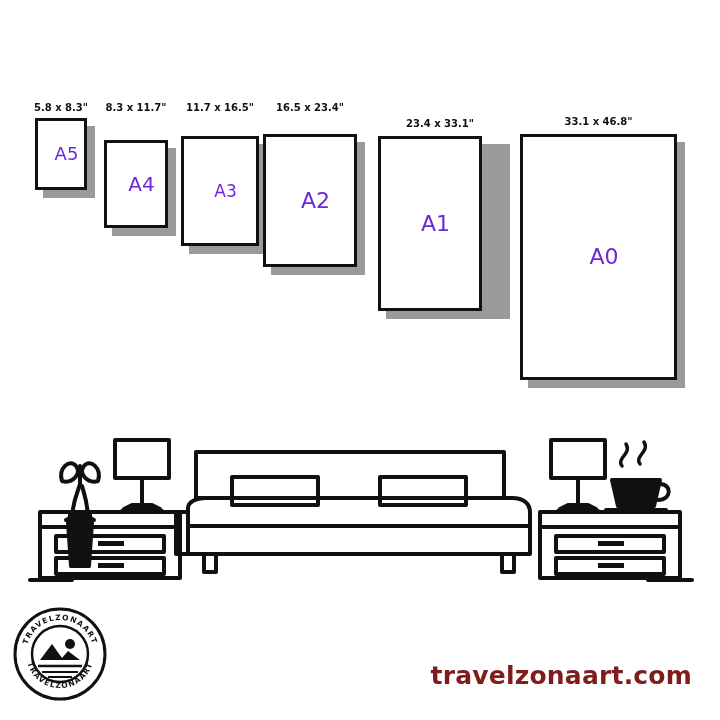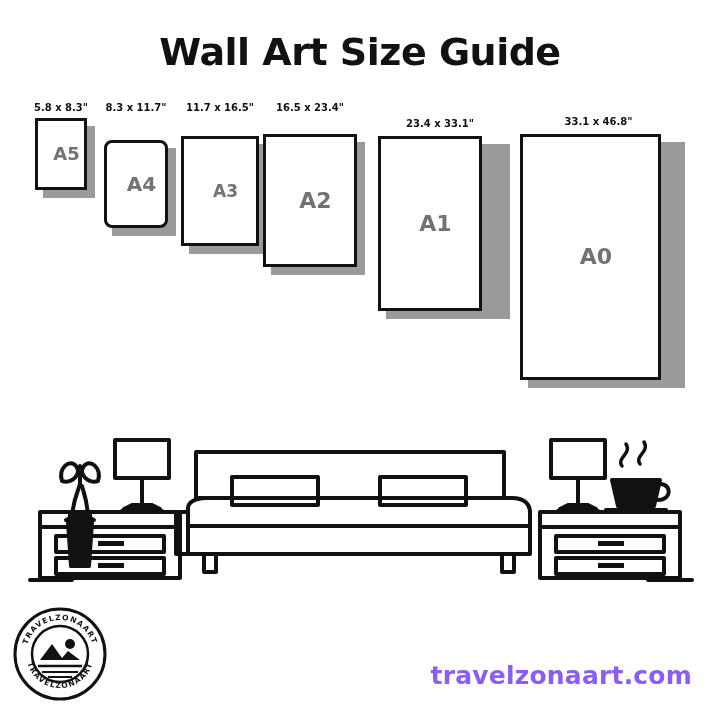--- a/index.html
+++ b/index.html
@@ -65,43 +65,43 @@
     left: 0;
     top: 0;
     background: #ffffff;
     border: 3px solid #111111;
     box-sizing: border-box;
     display: flex;
     align-items: center;
     justify-content: center;
   }
   .frame-label {
-    font-weight: 700;
-    color: #737373;
+    font-weight: 400;
+    color: #6d28d9;
     line-height: 1;
     margin-left: 11px;
   }
 
   
   #scene {
     position: absolute;
     left: 0;
     top: 380px;
     width: 720px;
     height: 230px;
   }
 
   
   #footer-url {
     position: absolute;
     right: 28px;
     bottom: 30px;
     font-size: 25px;
     font-weight: 700;
-    color: #8b5cf6;
+    color: #7f1d1d;
     letter-spacing: 0.2px;
   }
   #logo {
     position: absolute;
     left: 12px;
     bottom: 18px;
     width: 96px;
     height: 96px;
   }
   .logo-ring-text {
@@ -109,36 +109,35 @@
     font-weight: 700;
     letter-spacing: 1.2px;
     fill: #111111;
   }
 </style>
 </head>
 <body>
 
 <div id="stage">
 
-  <div id="title">Wall Art Size Guide</div>
 
   <div id="frames">
 
     <div class="frame-group" style="left:35px; top:118px; width:52px; height:72px;">
       <div class="frame-dim" style="top:-16px;">5.8 x 8.3"</div>
       <div class="frame-shadow" style="width:52px; height:72px;"></div>
       <div class="frame-box" style="width:52px; height:72px;">
         <span class="frame-label" style="font-size:18px;">A5</span>
       </div>
     </div>
 
     <div class="frame-group" style="left:104px; top:140px; width:64px; height:88px;">
       <div class="frame-dim" style="top:-38px;">8.3 x 11.7"</div>
       <div class="frame-shadow" style="width:64px; height:88px;"></div>
-      <div class="frame-box" style="width:64px; height:88px;border-radius:8px;">
+      <div class="frame-box" style="width:64px; height:88px;">
         <span class="frame-label" style="font-size:20px;">A4</span>
       </div>
     </div>
 
     <div class="frame-group" style="left:181px; top:136px; width:78px; height:110px;">
       <div class="frame-dim" style="top:-34px;">11.7 x 16.5"</div>
       <div class="frame-shadow" style="width:78px; height:110px;"></div>
       <div class="frame-box" style="width:78px; height:110px;">
         <span class="frame-label" style="font-size:17px;">A3</span>
       </div>
@@ -156,21 +155,21 @@
       <div class="frame-dim" style="top:-18px;">23.4 x 33.1"</div>
       <div class="frame-shadow" style="width:124px; height:175px;"></div>
       <div class="frame-box" style="width:104px; height:175px;">
         <span class="frame-label" style="font-size:22px;">A1</span>
       </div>
     </div>
 
     <div class="frame-group" style="left:520px; top:134px; width:157px; height:246px;">
       <div class="frame-dim" style="top:-18px;">33.1 x 46.8"</div>
       <div class="frame-shadow" style="width:157px; height:246px;"></div>
-      <div class="frame-box" style="width:141px; height:246px;">
+      <div class="frame-box" style="width:157px; height:246px;">
         <span class="frame-label" style="font-size:22px;">A0</span>
       </div>
     </div>
   </div>
 
   <div id="scene">
     <svg width="720" height="230" viewBox="0 0 720 230" fill="none" stroke="#111111" stroke-width="4" stroke-linecap="round" stroke-linejoin="round">
 
       <g>
         <line x1="30" y1="200" x2="72" y2="200"></line>

